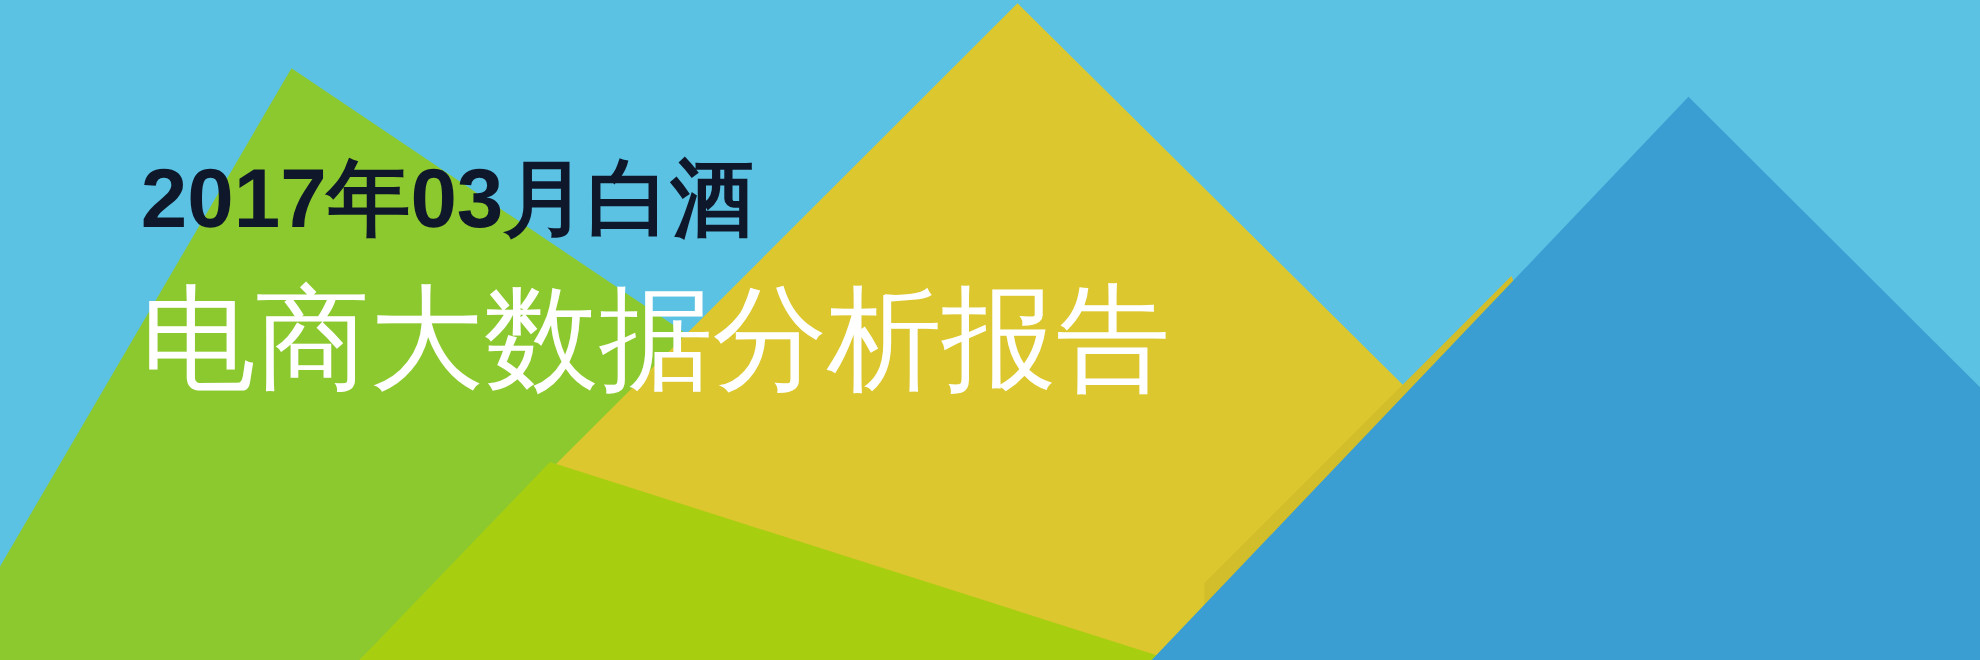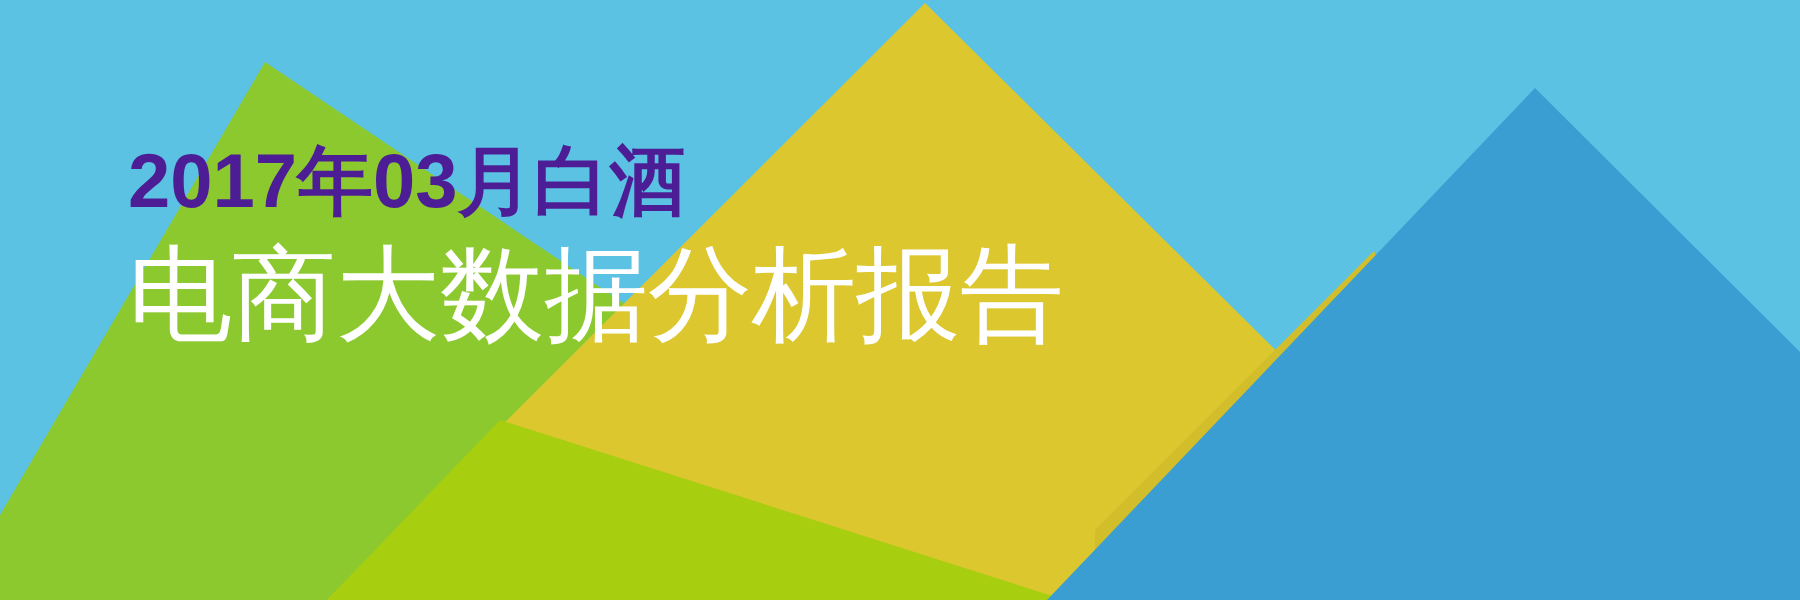--- a/index.html
+++ b/index.html
@@ -68,17 +68,17 @@
     <polygon id="shape-yellow" fill="#DCC72E" points="925,3 1528,600 327,600"></polygon>
 
     <polygon id="shape-overlap" fill="#A8CE10" points="500,420 1065,600 327,600"></polygon>
 
     <polygon id="shape-yellow-shadow" fill="#D2BD2B" points="1095,530 1374,251 1528,600 1095,600"></polygon>
 
     <polygon id="shape-darkblue" fill="#3A9ED2" points="1535,88 1800,352 1800,600 1047,600"></polygon>
   </svg>
 
   <div id="title-block" style="width: 1800px; height: 600px;">
-    <div class="title-line" id="title-line-1" style="color: #4c1d95;">2017年03月白酒</div>
-    <div class="title-line" id="title-line-2" style="color: rgb(255, 255, 255);">电商大数据分析报告</div>
+    <div class="title-line" id="title-line-1" style="color: #0f172a;">2017年03月白酒</div>
+    <div class="title-line" id="title-line-2" style="color: rgb(255, 255, 255); margin-top: 15px;">电商大数据分析报告</div>
   </div>
 
 </div>
 
 </body></html>

